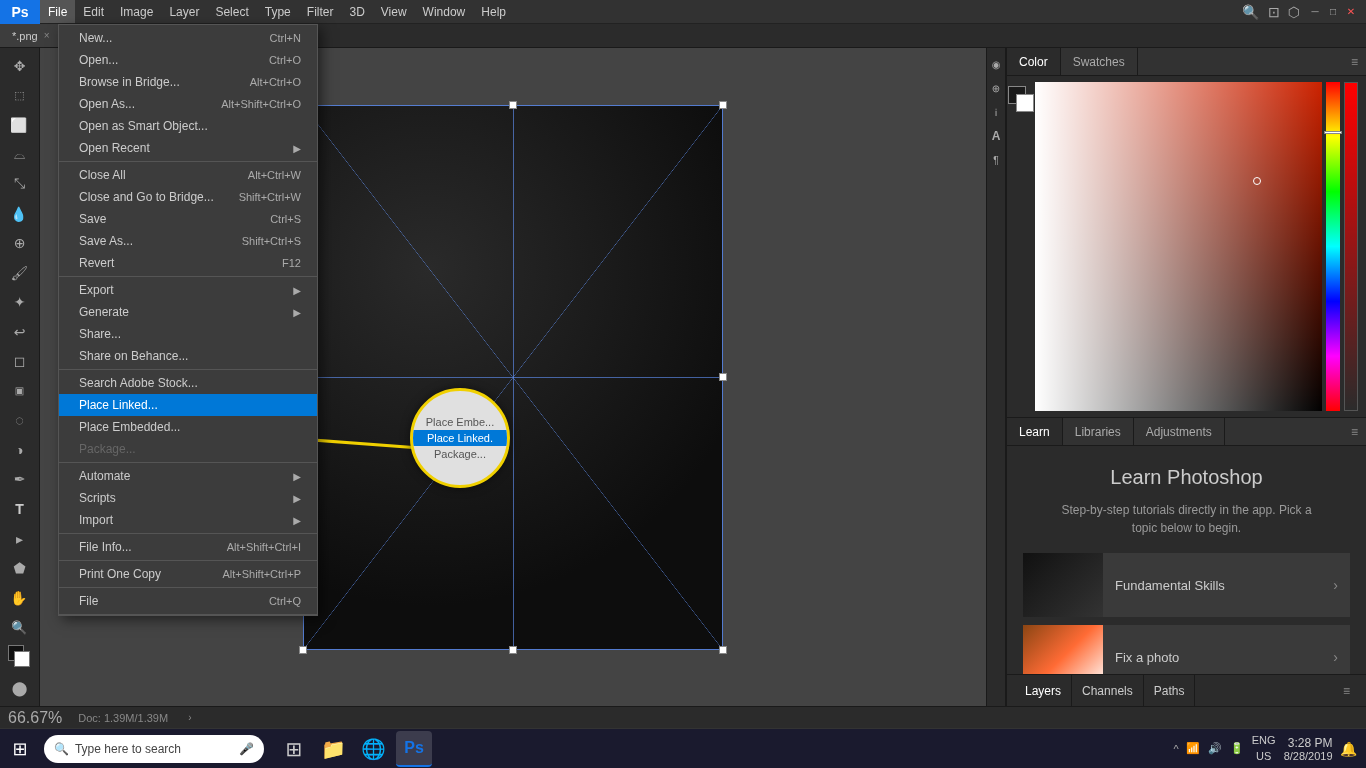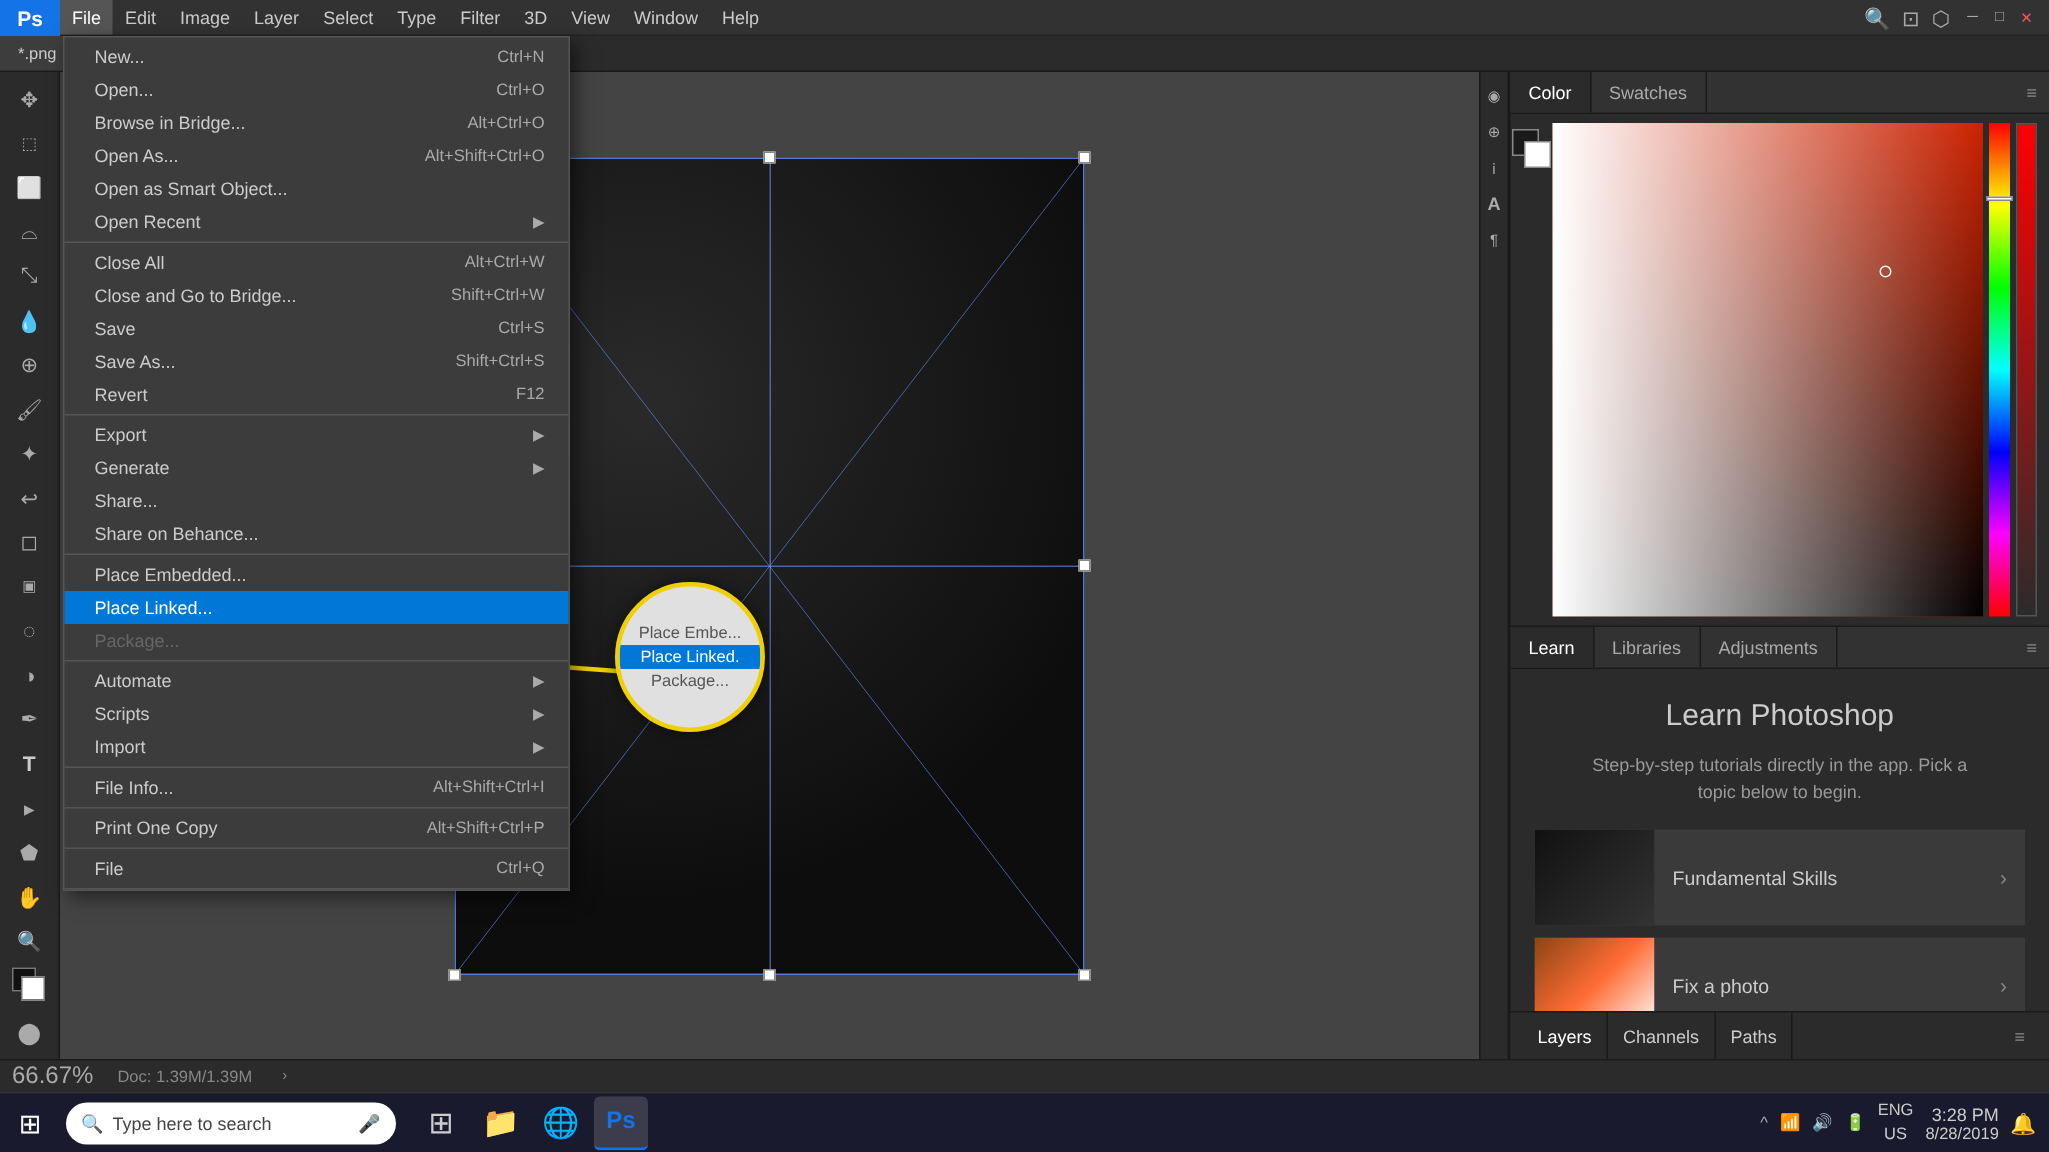--- a/index.html
+++ b/index.html
@@ -171,21 +171,21 @@
       display: flex; align-items: center; padding: 0 8px;
     }
     .bottom-panel-tab {
       padding: 0 10px; height: 100%; display: flex; align-items: center;
       font-size: 12px; color: #ccc; cursor: pointer; border-right: 1px solid #1a1a1a;
     }
     .bottom-panel-tab.active { color: #fff; }
 
     
     #file-menu {
-      position: fixed; left: 42px; top: 24px; width: 338px;
+      position: fixed; left: 58px; top: 24px; width: 260px;
       background: #3c3c3c; border: 1px solid #555; z-index: 1000;
       box-shadow: 4px 4px 12px rgba(0,0,0,0.5);
     }
     .menu-section { border-bottom: 1px solid #555; padding: 2px 0; }
     .menu-row {
       display: flex; align-items: center; padding: 3px 16px 3px 20px;
       cursor: pointer; color: #ccc; font-size: 12px; height: 22px;
       position: relative;
     }
     .menu-row.highlighted { background: #0078d7; color: #fff; }
@@ -496,24 +496,27 @@
     <div class="menu-row">
       <span>Share...</span>
     </div>
     <div class="menu-row">
       <span>Share on Behance...</span>
     </div>
   </div>
 
   <div class="menu-section">
     <div class="menu-row">
-      <span>Place Embedded...</span>
+      <span>Search Adobe Stock...</span>
     </div>
     <div class="menu-row highlighted">
       <span>Place Linked...</span>
+    </div>
+    <div class="menu-row">
+      <span>Place Embedded...</span>
     </div>
     <div class="menu-row disabled">
       <span>Package...</span>
     </div>
   </div>
 
   <div class="menu-section">
     <div class="menu-row">
       <span>Automate</span>
       <span class="submenu-arrow">▶</span>

